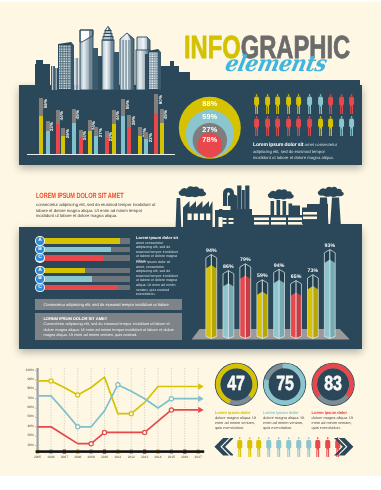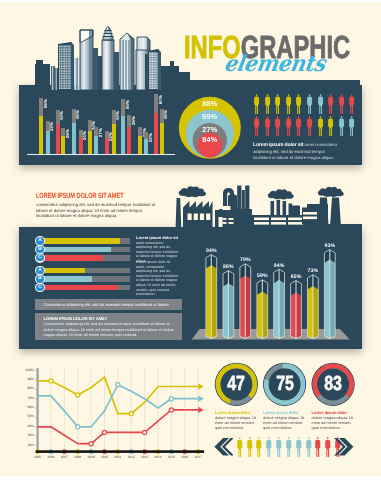--- a/index.html
+++ b/index.html
@@ -301,21 +301,21 @@
   <svg id="circSvg" style="position:absolute;left:0;top:0;width:381px;height:474px">
         <circle cx="209.8" cy="125.8" r="31" fill="#D6C200"></circle>
         <circle cx="209.8" cy="131.8" r="24" fill="#8BC6CF"></circle>
         <circle cx="209.8" cy="138.2" r="17.2" fill="#7E7E7E"></circle>
         <circle cx="209.8" cy="143.2" r="12.4" fill="#E8474B"></circle>
       </svg>
   <div id="circChart">
         <div class="clbl" style="left: 209.8px; top: 101.6px;">88%</div>
         <div class="clbl" style="left: 209.8px; top: 114.6px;">59%</div>
         <div class="clbl" style="left: 209.8px; top: 127.8px;">27%</div>
-        <div class="clbl" style="left: 209.8px; top: 137.6px;">84%</div>
+        <div class="clbl" style="left: 209.8px; top: 137.6px;">78%</div>
       </div>
 
   <div id="peopleGrid">
         <svg width="7.2" height="20" viewBox="0 0 24 84" style="left: 0px; top: 0px;">
           <path d="M12,0 L16.2,4.6 L12,9.2 L7.8,4.6 Z M12,11 C4.8,11 1.6,13.6 1.6,20.5 L1.6,45 L6.2,45 L6.2,84 L10.6,84 L10.6,52 L13.4,52 L13.4,84 L17.8,84 L17.8,45 L22.4,45 L22.4,20.5 C22.4,13.6 19.2,11 12,11 Z" fill="#D6C200"></path>
         </svg>
         <svg width="7.2" height="20" viewBox="0 0 24 84" style="left: 10.6px; top: 0px;">
           <path d="M12,0 L16.2,4.6 L12,9.2 L7.8,4.6 Z M12,11 C4.8,11 1.6,13.6 1.6,20.5 L1.6,45 L6.2,45 L6.2,84 L10.6,84 L10.6,52 L13.4,52 L13.4,84 L17.8,84 L17.8,45 L22.4,45 L22.4,20.5 C22.4,13.6 19.2,11 12,11 Z" fill="#D6C200"></path>
         </svg>
         <svg width="7.2" height="20" viewBox="0 0 24 84" style="left: 21.2px; top: 0px;">

